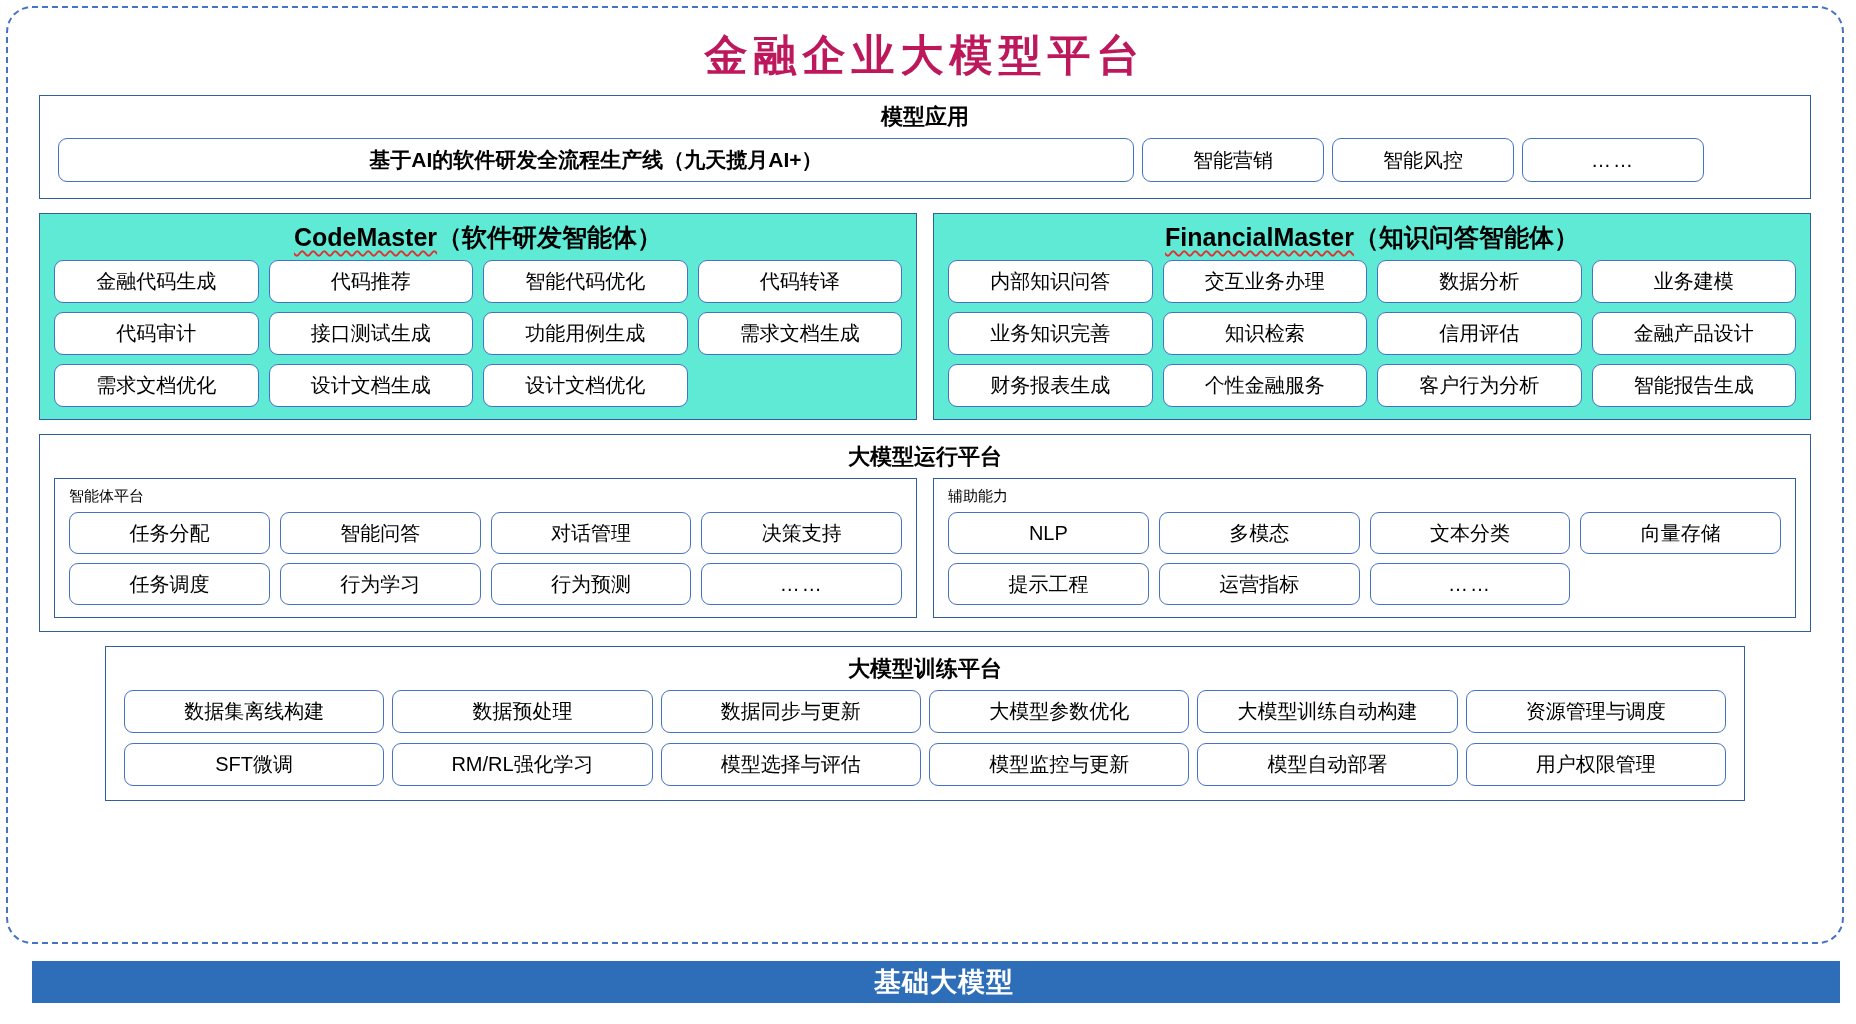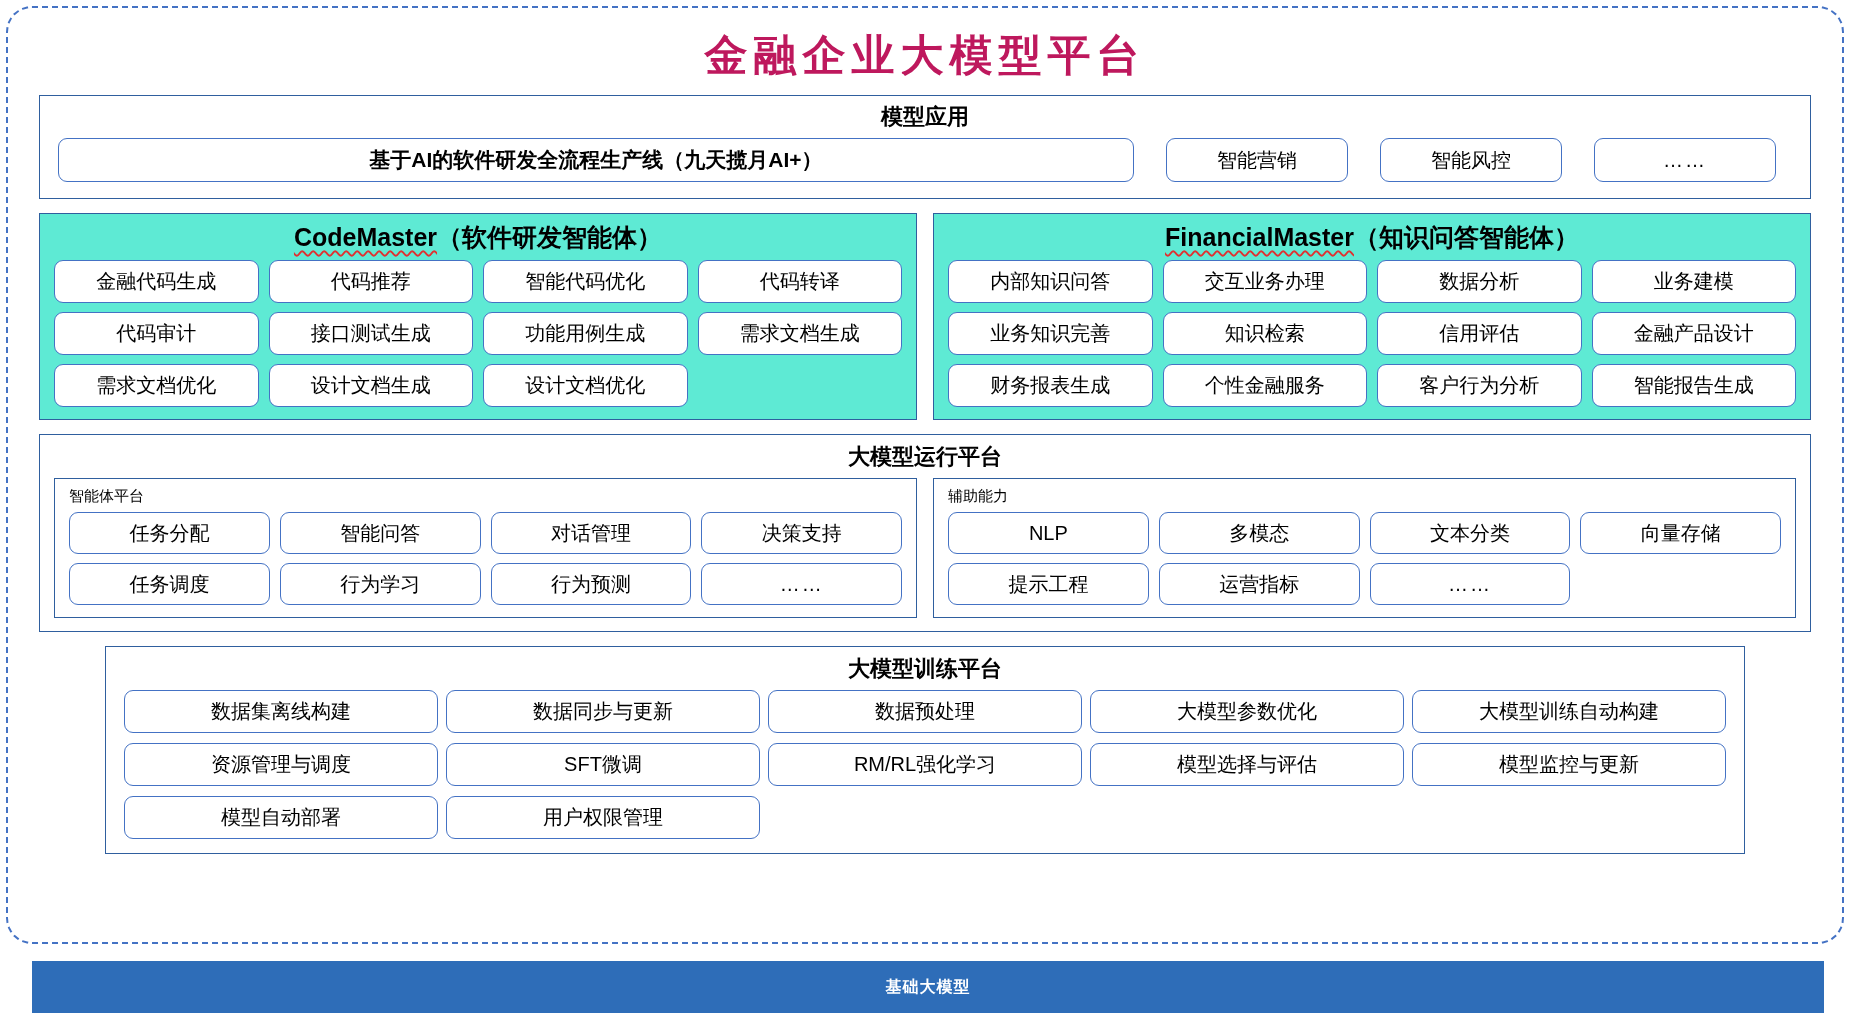--- a/index.html
+++ b/index.html
@@ -81,21 +81,21 @@
   .chip.dots { letter-spacing: 2px; }
 
   
   #apps-panel {
     width: 1772px;
     height: 104px;
     padding-top: 10px;
   }
   #apps-row {
     display: flex;
-    gap: 32px;
+    gap: 8px;
     padding: 10px 18px 0 18px;
     align-items: center;
   }
   #apps-main-chip {
     flex: 0 0 1076px;
     height: 44px;
     font-weight: 700;
     font-size: 21px;
   }
   #apps-panel .chip.small { flex: 0 0 182px; height: 44px; }
@@ -156,40 +156,41 @@
 
   
   #training-panel {
     width: 1640px;
     margin: 14px auto 0 auto;
     padding: 11px 18px 14px 18px;
   }
   #training-panel .panel-title { margin-bottom: 10px; }
   .grid6 {
     display: grid;
-    grid-template-columns: repeat(5, 1fr);
+    grid-template-columns: repeat(6, 1fr);
     gap: 10px 8px;
   }
   .grid6 .chip { height: 43px; font-size: 20px; }
 
   
   #foundation-bar {
     position: absolute;
     left: 32px;
     top: 961px;
     width: 1792px;
-    height: 52px;
+    height: 42px;
     background: #2e6db8;
     color: #ffffff;
     display: flex;
     align-items: center;
     justify-content: center;
-    font-size: 16px;
+    font-size: 27px;
     font-weight: 700;
     letter-spacing: 1px;
+    padding-left: 16px;
   }
 </style>
 </head>
 <body>
 
 <div class="frame">
 
   <div class="title">金融企业大模型平台</div>
 
   <div class="panel" id="apps-panel">
@@ -276,22 +277,22 @@
         </div>
       </div>
 
     </div>
   </div>
 
   <div class="panel" id="training-panel">
     <div class="panel-title">大模型训练平台</div>
     <div class="grid6">
       <div class="chip">数据集离线构建</div>
+      <div class="chip">数据预处理</div>
       <div class="chip">数据同步与更新</div>
-      <div class="chip">数据预处理</div>
       <div class="chip">大模型参数优化</div>
       <div class="chip">大模型训练自动构建</div>
       <div class="chip">资源管理与调度</div>
       <div class="chip">SFT微调</div>
       <div class="chip">RM/RL强化学习</div>
       <div class="chip">模型选择与评估</div>
       <div class="chip">模型监控与更新</div>
       <div class="chip">模型自动部署</div>
       <div class="chip">用户权限管理</div>
     </div>

